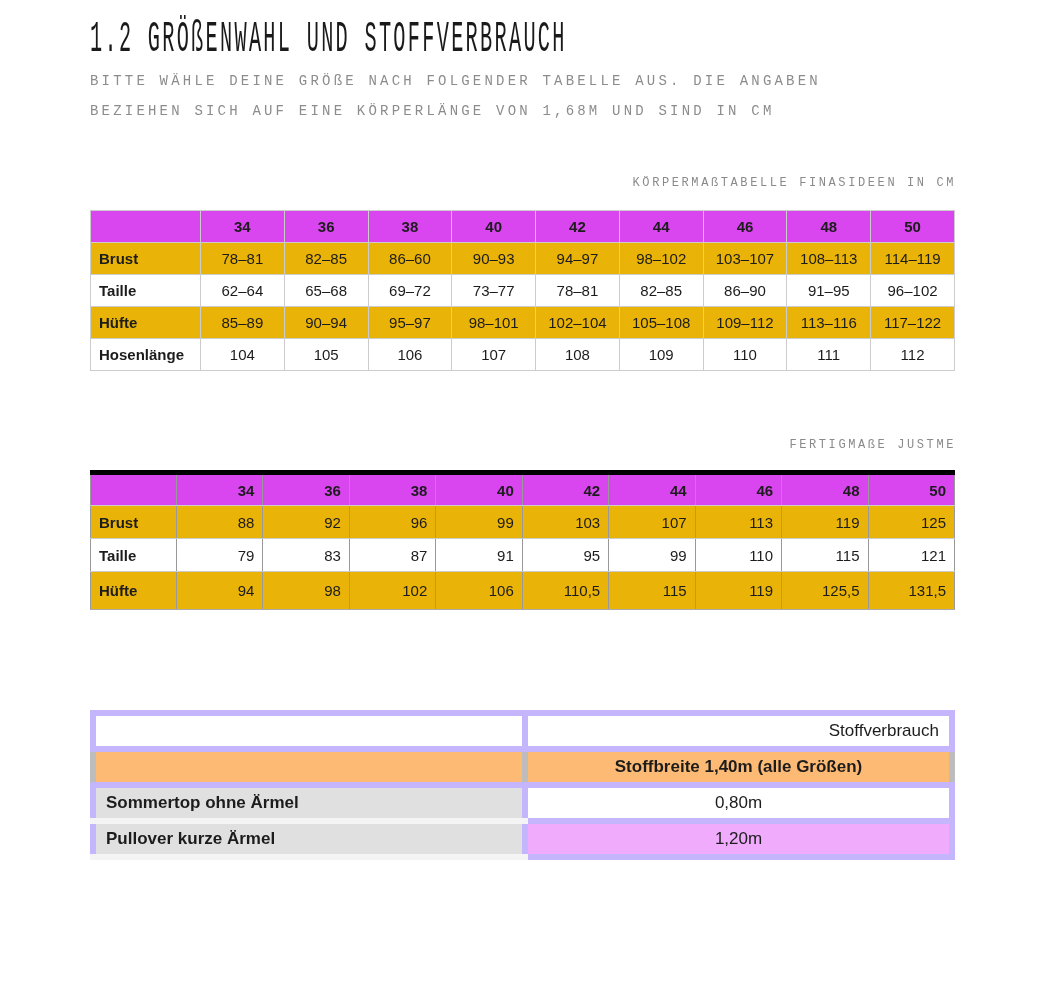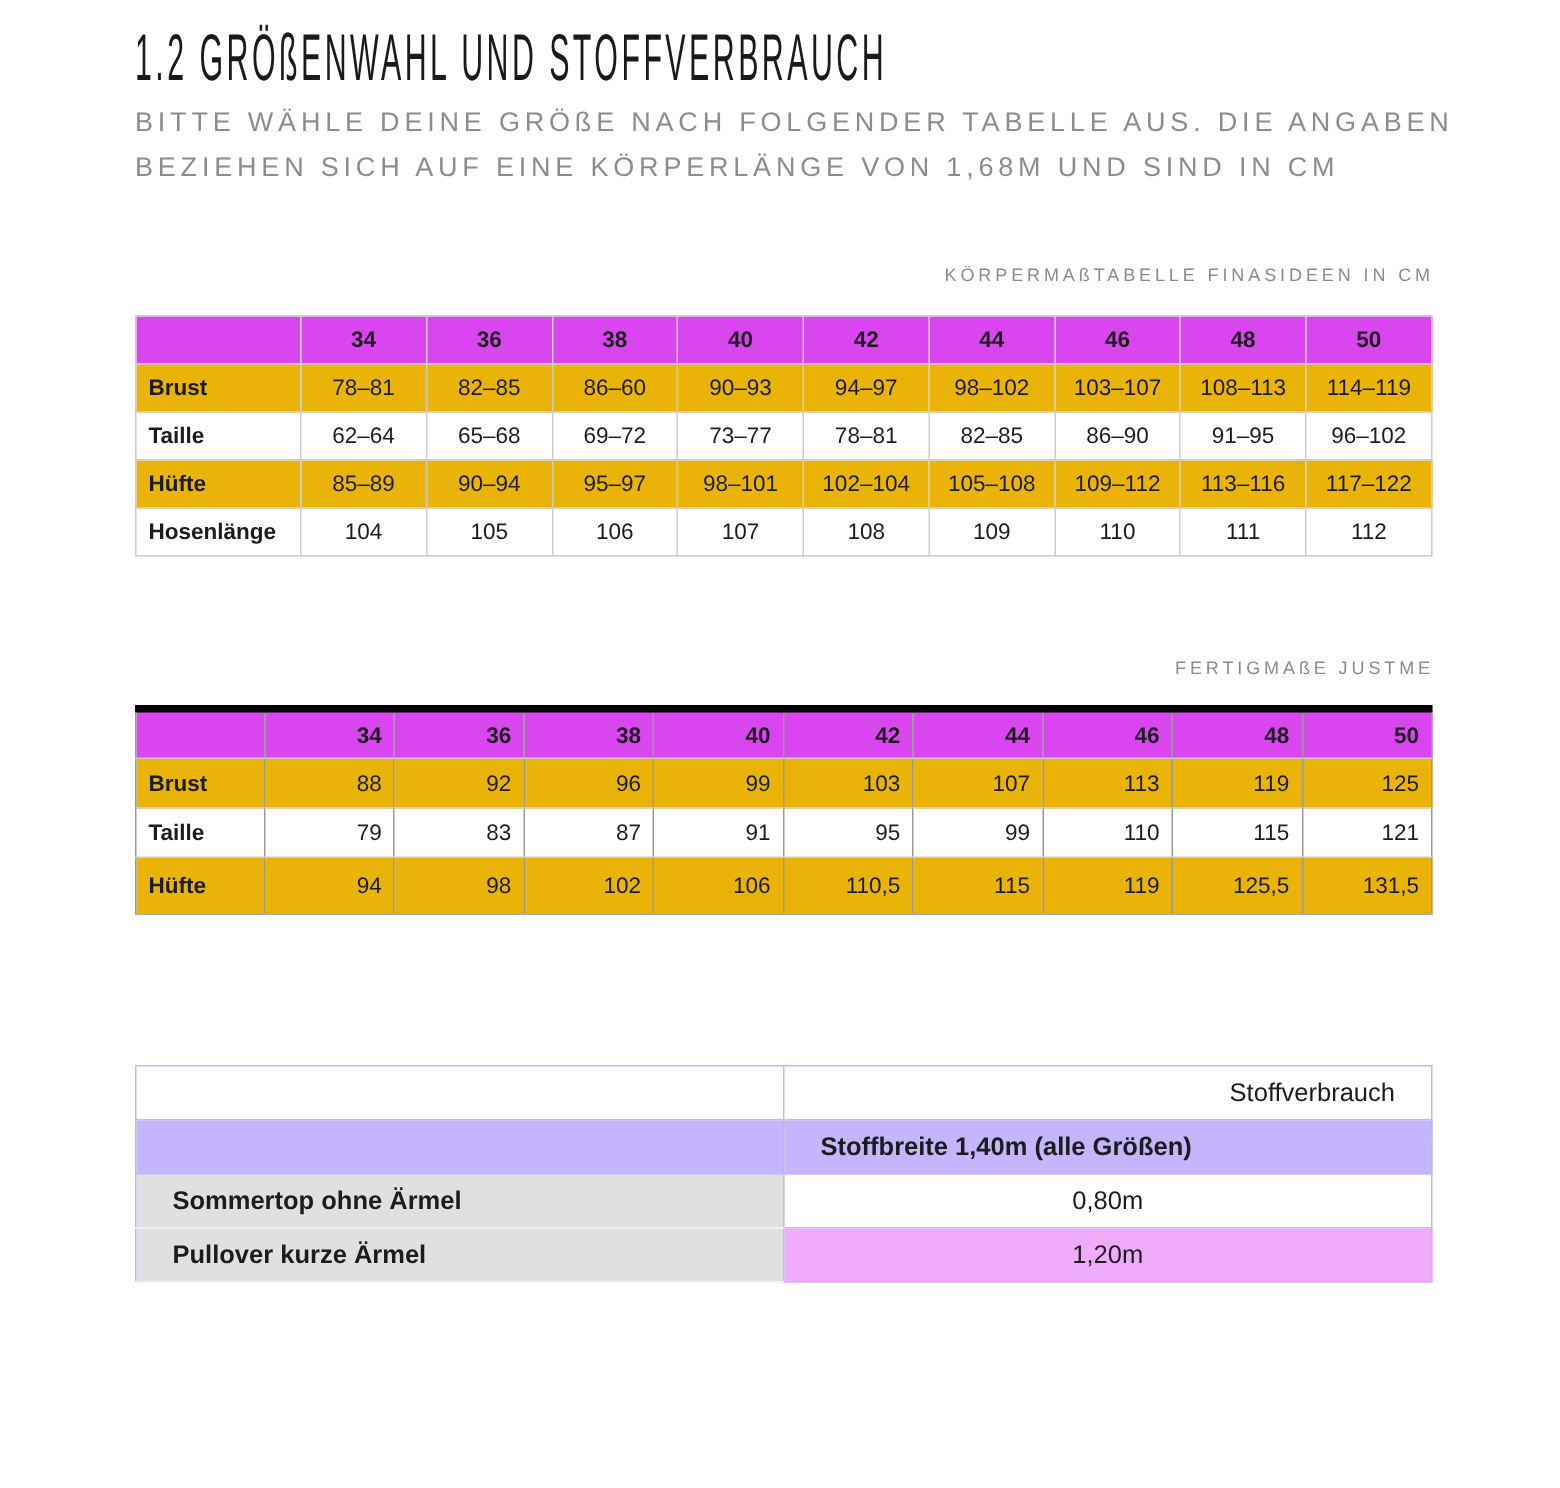--- a/index.html
+++ b/index.html
@@ -4,39 +4,39 @@
 <style>
   * { box-sizing: border-box; margin: 0; padding: 0; }
   html, body { background: #ffffff; }
   body {
     width: 1040px; height: 992px;
     font-family: "Liberation Sans", sans-serif;
     color: #1c1c1c;
     position: relative;
     overflow: hidden;
   }
-  .block { position: absolute; left: 90px; width: 866px; }
+  .block { position: absolute; left: 90px; width: 866px; font-family: Liberation Mono, monospace; }
 
   
   .title-wrap { top: 14px; }
   .title {
     display: inline-block;
     font-size: 44px;
     font-weight: 400;
     letter-spacing: 5px;
     color: #1a1a1a;
     transform: scaleX(0.46);
     transform-origin: left center;
     white-space: nowrap;
   }
 
   
   .intro { top: 66px; color: #8c8c8c; }
   .intro div {
-    font-size: 18px;
+    font-size: 14px;
     letter-spacing: 3.2px;
     line-height: 30px;
     white-space: nowrap;
   }
 
   
   .table-label {
     color: #8a8a8a;
     font-size: 12px;
     letter-spacing: 2.6px;
@@ -68,29 +68,29 @@
   .t2 th:first-child { width: 86px; }
   .t2 thead th, .t2 td { text-align: right; }
   .t2 th, .t2 td { border-left-color: #999999; border-right-color: #999999; height: 33px; }
   .t2 tbody tr:last-child th, .t2 tbody tr:last-child td { border-bottom-color: #aaaaaa; height: 38px; }
 
   
   .t3 { position: absolute; left: 90px; top: 710px; }
   .t3 td {
     font-size: 17px;
     height: 36px;
-    border: 1px solid #c4b5fd;
-    padding: 0 24px;
+    border: 6px solid #c4b5fd;
+    padding: 0 10px;
   }
   .t3 td.col-l { width: 432px; }
   .t3 .fh { text-align: right; font-weight: 400; }
   .t3 tr.band td {
-    background: #c4b5fd;
+    background: #fdba74;
     border-left-color: #bdbdbd; border-right-color: #bdbdbd;
-    font-weight: bold; 
+    font-weight: bold; text-align: center;
   }
   .t3 td.flabel { background: #e0e0e0; font-weight: bold; text-align: left; border-bottom-color: #f4f4f4; }
   .t3 td.fval { text-align: center; }
   .t3 td.fval.alt { background: #f0abfc; }
 </style>
 </head>
 <body>
 
 <div class="block title-wrap">
   <span class="title">1.2 GRÖßENWAHL UND STOFFVERBRAUCH</span>

